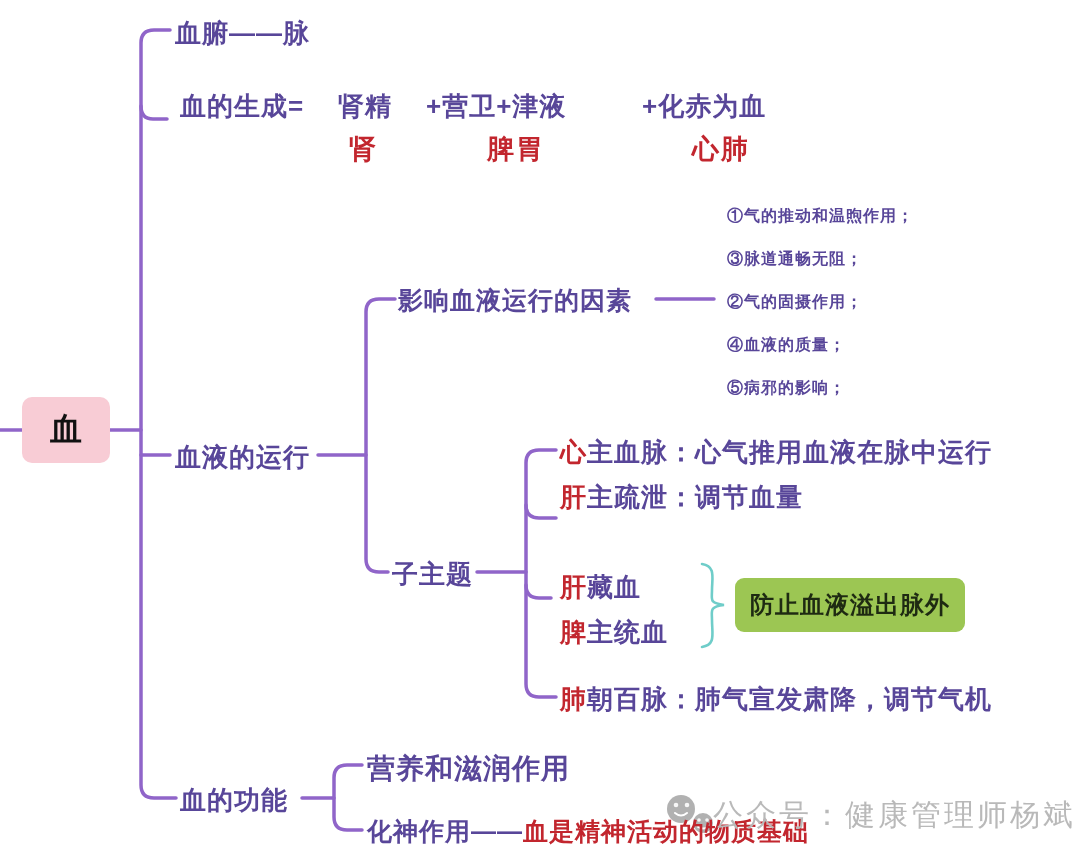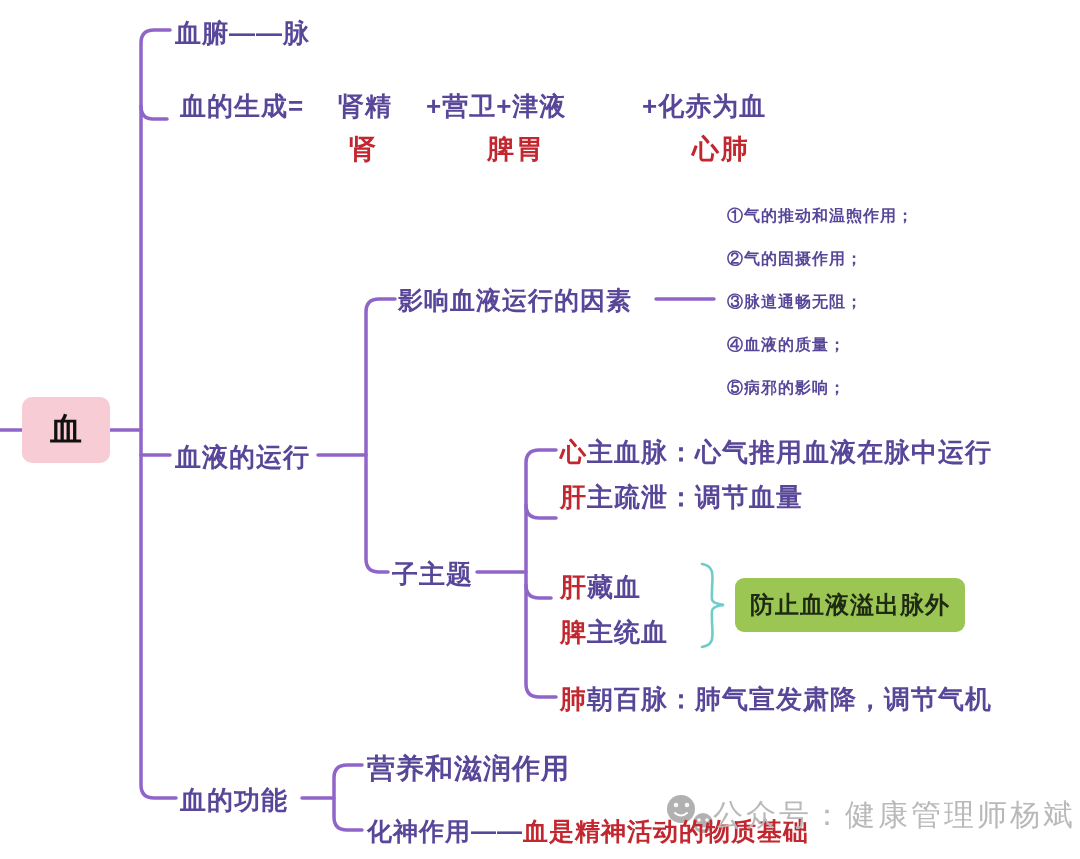--- a/index.html
+++ b/index.html
@@ -86,22 +86,22 @@
   <div class="t" style="left:642px;top:89px">+化赤为血</div>
   <div class="red-label" style="left:349px;top:131px">肾</div>
   <div class="red-label" style="left:487px;top:131px">脾胃</div>
   <div class="red-label" style="left:692px;top:131px">心肺</div>
 
   <div class="t" style="left:175px;top:440px">血液的运行</div>
   <div class="t" style="left:398px;top:284px;font-size:25px">影响血液运行的因素</div>
 
   <div class="factor-list" style="left:727px;top:194px">
     <div>①气的推动和温煦作用；</div>
+    <div>③脉道通畅无阻；</div>
     <div>②气的固摄作用；</div>
-    <div>③脉道通畅无阻；</div>
     <div>④血液的质量；</div>
     <div>⑤病邪的影响；</div>
   </div>
 
   <div class="t" style="left:392px;top:557px">子主题</div>
 
   <div class="t" style="left:560px;top:435px">
     <span class="organ">心</span><span>主血脉：心气推用血液在脉中运行</span>
   </div>
   <div class="t" style="left:560px;top:480px">

